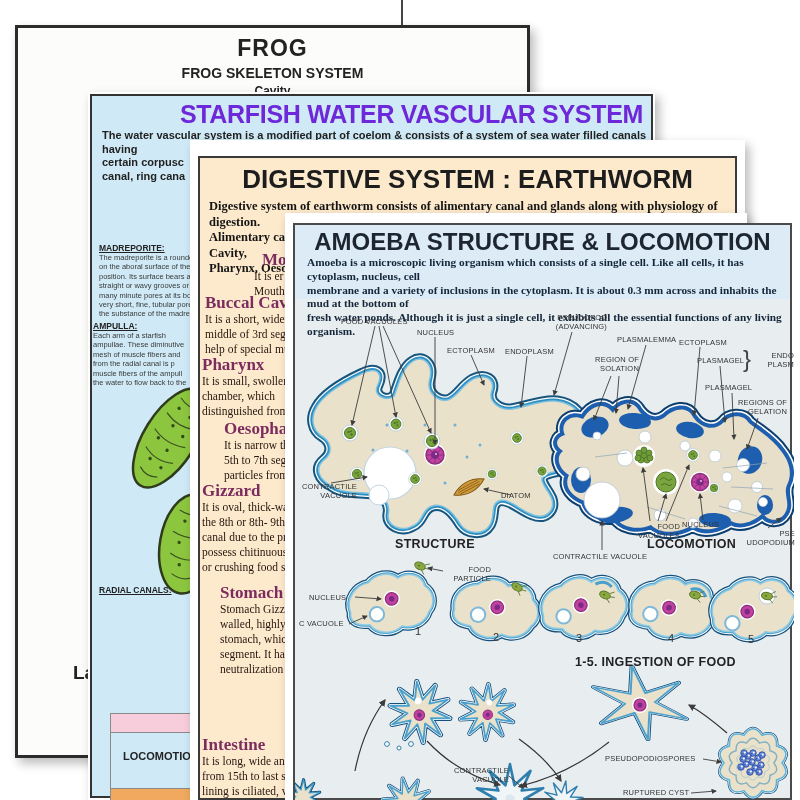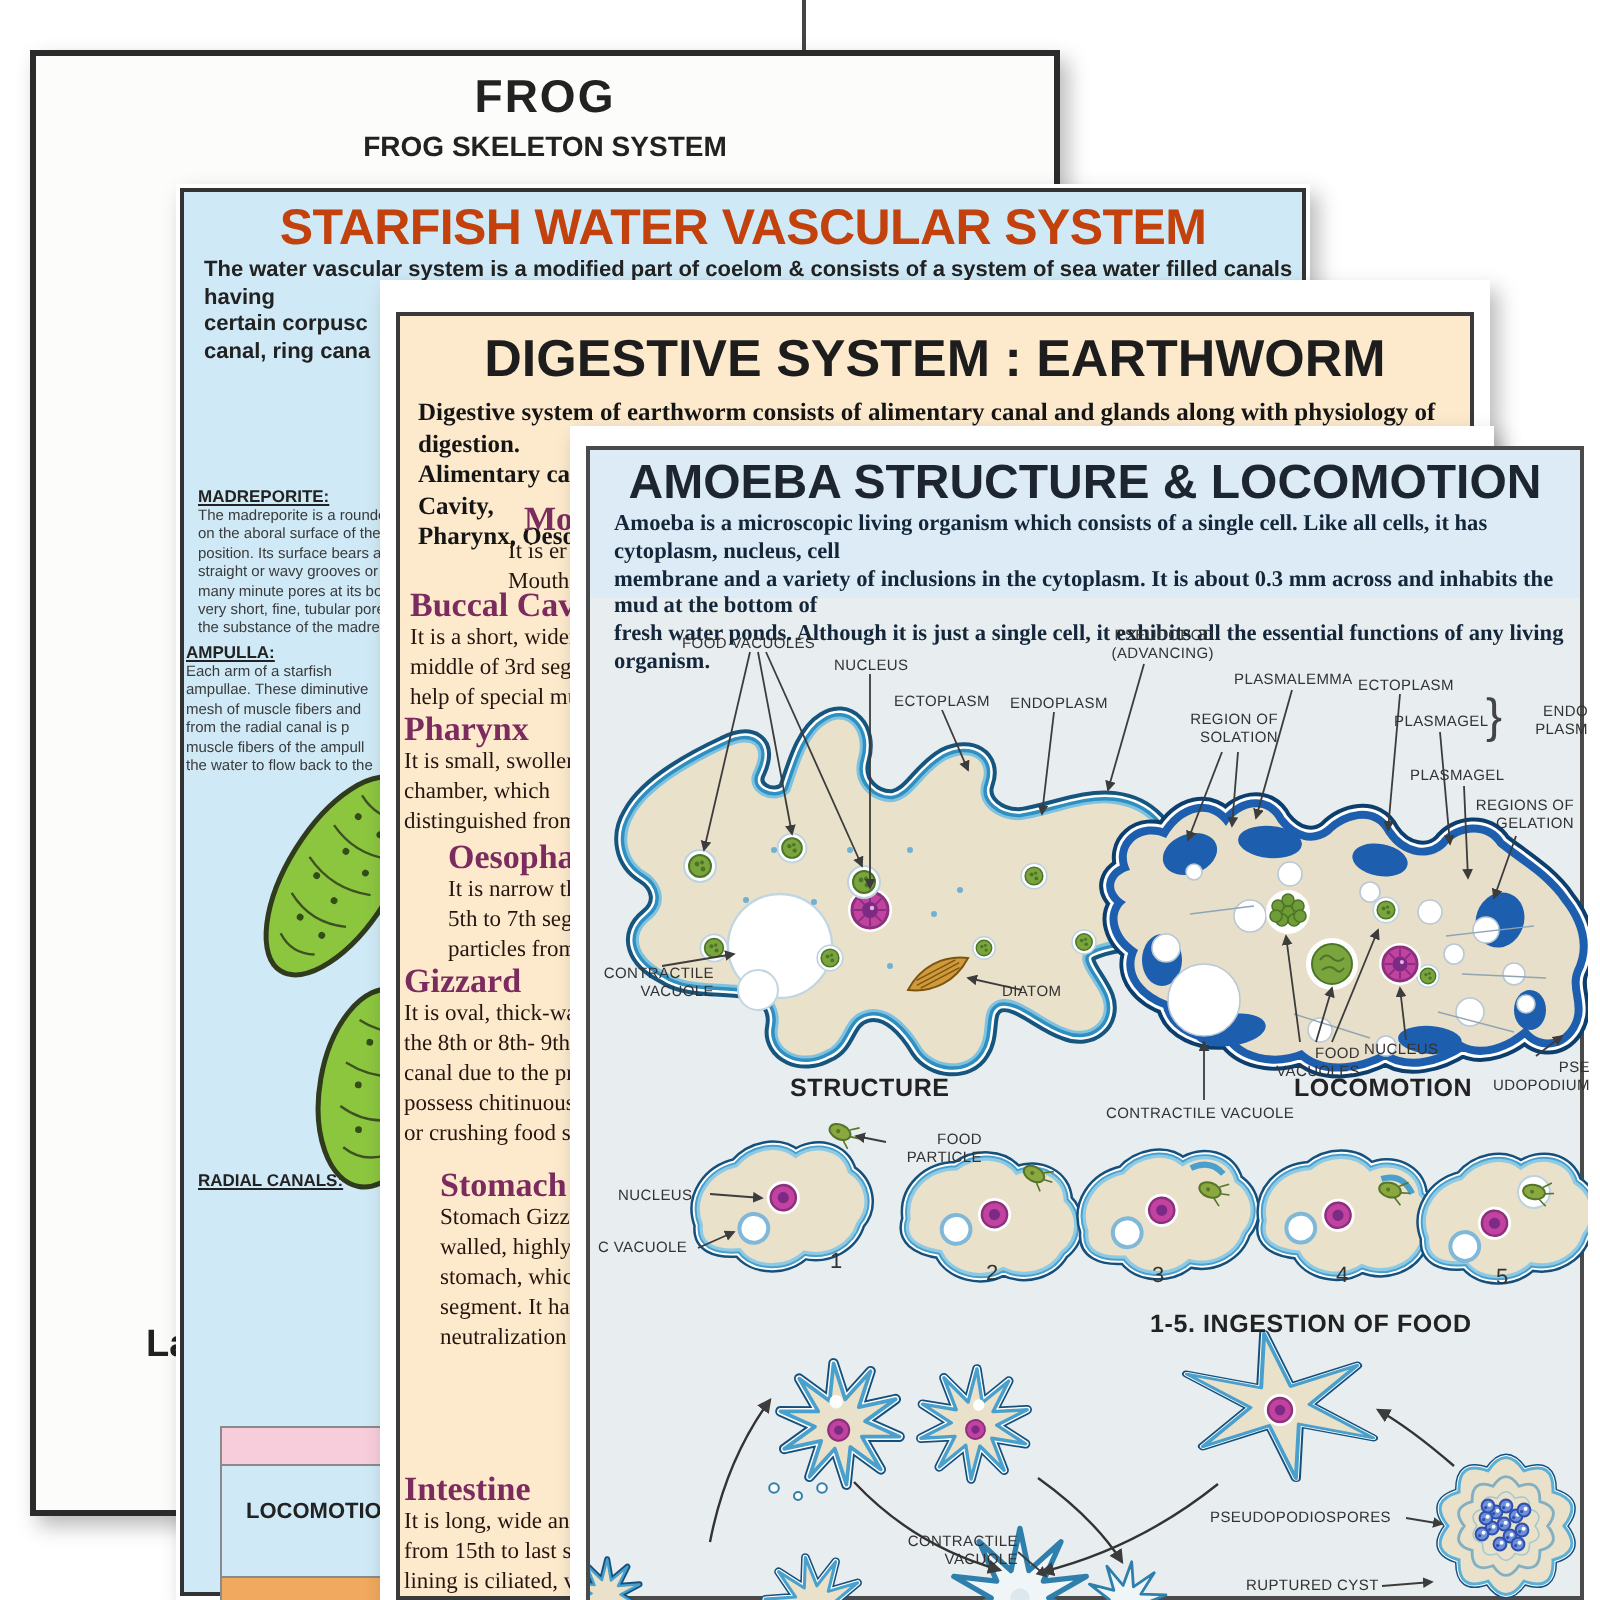--- a/index.html
+++ b/index.html
@@ -15,21 +15,21 @@
   #frog{left:15px;top:25px;width:515px;height:733px;border:3px solid #2b2b2b;background:#fcfcfb;z-index:1;}
   .frog-title{position:absolute;left:0;top:7px;width:100%;font-size:23px;font-weight:bold;letter-spacing:1px;color:#222;}
   .frog-sub{position:absolute;left:0;top:37px;width:100%;font-size:14px;font-weight:bold;color:#222;}
   .frog-cav{position:absolute;left:0;top:56px;width:100%;font-size:12px;font-weight:bold;color:#222;}
   .frog-la{position:absolute;left:55px;top:634px;font-size:19px;font-weight:bold;color:#222;}
   #artifact-line{position:absolute;left:401px;top:0;width:2px;height:27px;background:#444;z-index:0;}
 
   
   #starfish{left:88px;top:92px;width:567px;height:708px;z-index:2;}
   #starfish .inner{left:2px;top:2px;width:563px;height:704px;border:2px solid #333;background:#cfeaf6;}
-  .sf-title{position:absolute;left:0;top:4px;width:100%;font-size:25px;font-weight:bold;letter-spacing:-.3px;color:#c2410c;}
+  .sf-title{position:absolute;left:0;top:4px;width:100%;font-size:25px;font-weight:bold;letter-spacing:-.3px;color:#6d28d9;padding-left:40px;}
   .sf-intro{position:absolute;left:10px;top:33px;width:548px;font-size:11px;font-weight:bold;line-height:13.5px;color:#222;}
   .sf-sec{position:absolute;width:175px;}
   .sf-h{font-size:8.5px;font-weight:bold;text-decoration:underline;color:#222;}
   .sf-b{font-size:7.5px;line-height:9.4px;color:#3a3a3a;}
   .sf-armsvg{position:absolute;left:0;top:280px;}
   .loc-pink{position:absolute;left:18px;top:617px;width:240px;height:19px;background:#f7cddb;border:1px solid #8a8a8a;}
   .loc-blue{position:absolute;left:18px;top:636px;width:240px;height:56px;background:#cfe9f6;border:1px solid #8a8a8a;}
   .loc-orange{position:absolute;left:18px;top:692px;width:240px;height:20px;background:#f0a95e;border:1px solid #8a8a8a;}
   .loc-label{position:absolute;left:12px;top:17px;font-size:11px;font-weight:bold;color:#222;}
 
@@ -57,20 +57,21 @@
 </head>
 <body>
 
 <div id="stage">
 
   <div id="artifact-line"></div>
 
   <div id="frog" class="paper">
     <div class="frog-title ctr">FROG</div>
     <div class="frog-sub ctr">FROG SKELETON SYSTEM</div>
+    <div class="frog-cav ctr">Cavity</div>
     <div class="frog-la">La</div>
   </div>
 
   <div id="starfish" class="paper">
     <div class="inner">
       <div class="sf-title ctr">STARFISH WATER VASCULAR SYSTEM</div>
       <div class="sf-intro pre">The water vascular system is a modified part of coelom &amp; consists of a system of sea water filled canals having
 certain corpusc
 canal, ring cana</div>
 

